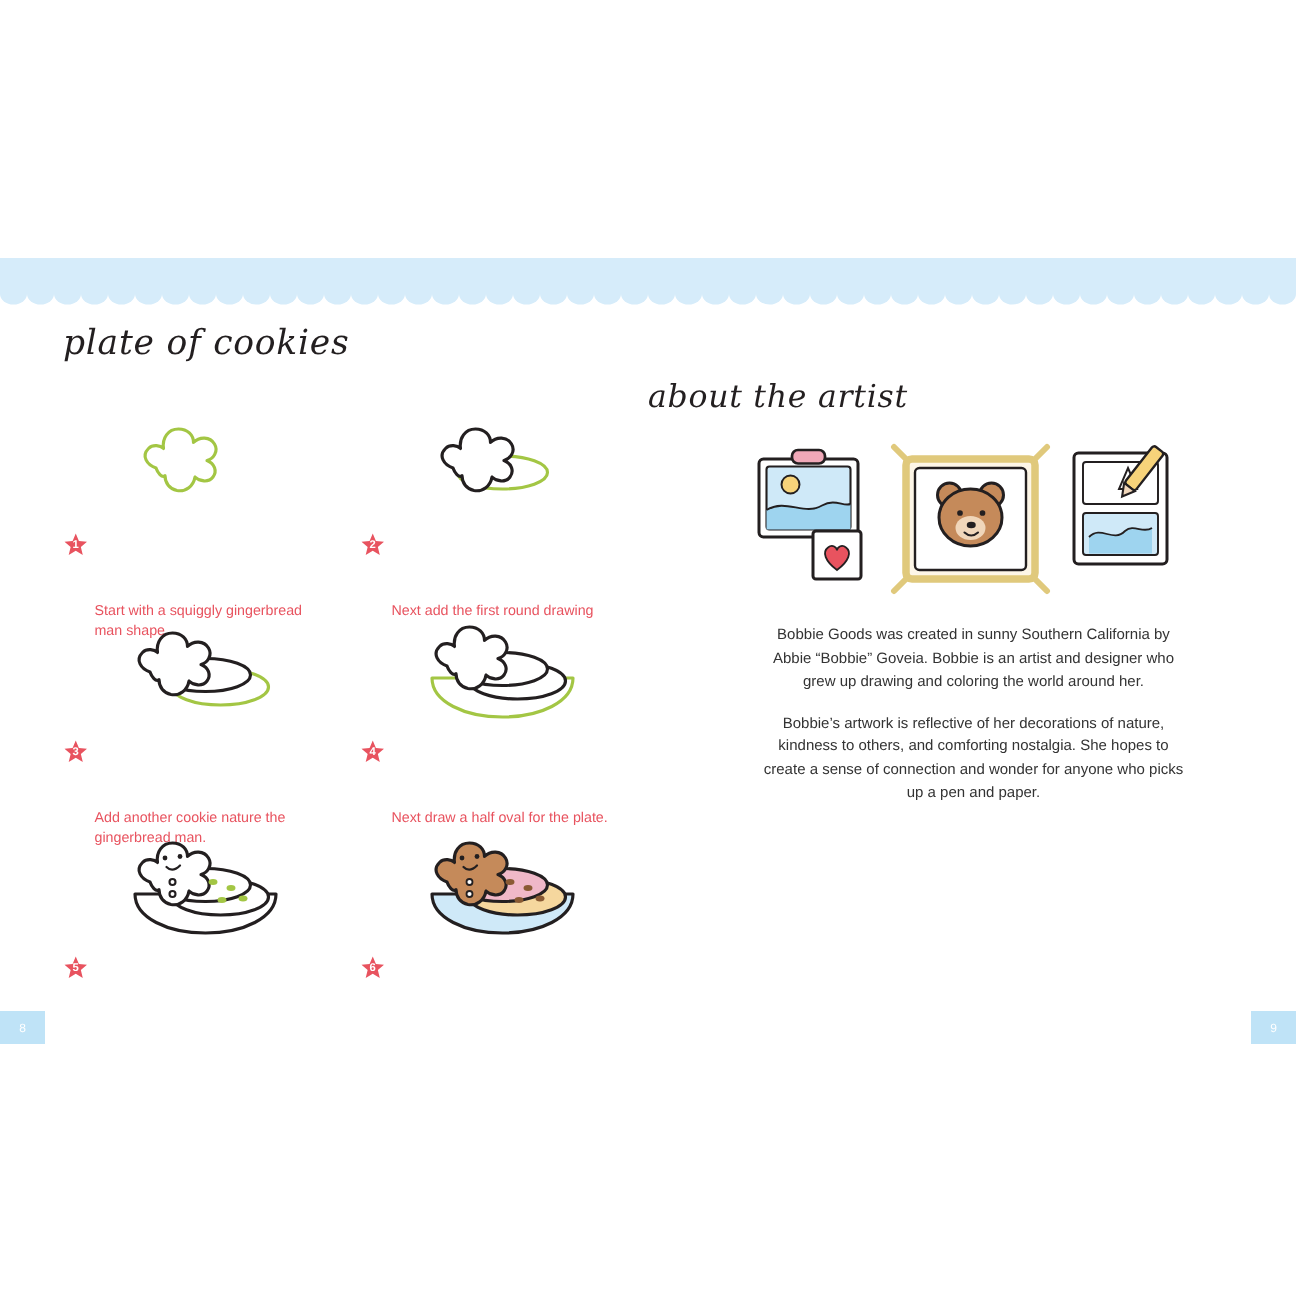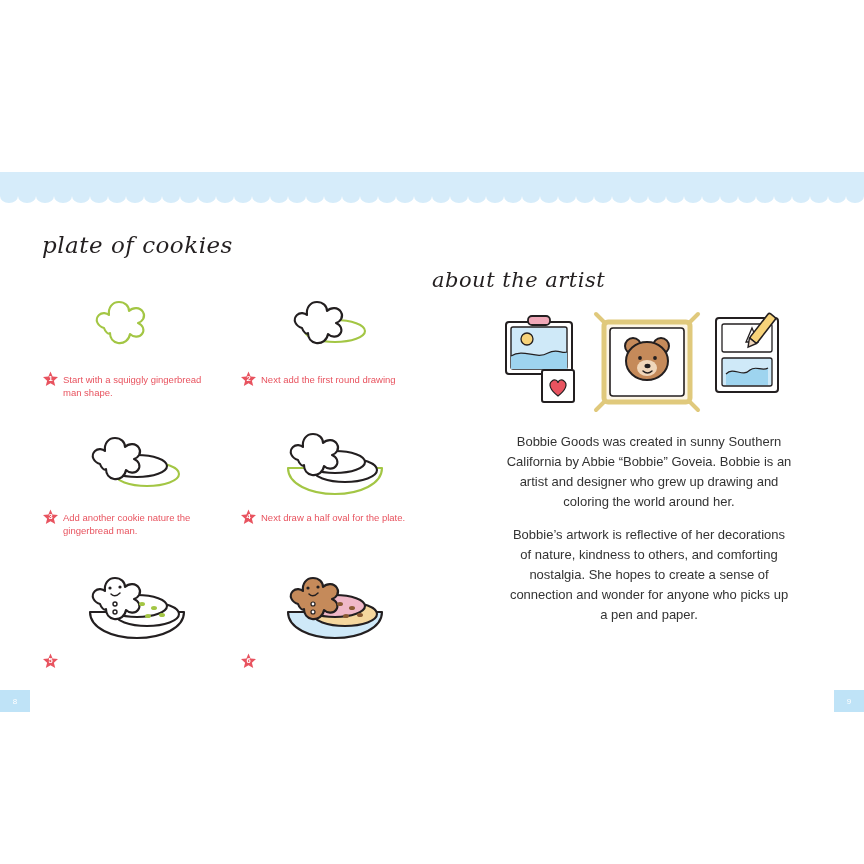--- a/index.html
+++ b/index.html
@@ -46,21 +46,21 @@
     flex: 1 0 auto;
     width: 18px;
     height: 14px;
     background: #d6ecfa;
     border-radius: 0 0 50% 50%;
   }
 
   
   .page {
     position: absolute;
-    top: 36px;
+    top: 20px;
     height: 504px;
   }
   #page-left  { left: 0;   width: 432px; }
   #page-right { left: 432px; width: 432px; }
 
   
   .script-title {
     font-family: "DejaVu Serif", serif;
     font-style: italic;
     font-weight: 400;
@@ -93,21 +93,21 @@
   }
   .step .caption {
     display: flex;
     align-items: flex-start;
     gap: 4px;
     font-size: 9.5px;
     line-height: 1.38;
     color: #e8535f;
     width: 176px;
   }
-  .step .caption .txt { padding-top: 1px; }
+  .step .caption .txt { padding-top: 1px; margin-top: 44px; }
 
   
   .star {
     position: relative;
     flex: 0 0 auto;
     width: 17px;
     height: 17px;
     margin-top: -1px;
   }
   .star svg { display: block; }
@@ -131,21 +131,21 @@
     top: 100px;
     width: 296px;
     height: 110px;
   }
   #artist-copy {
     position: absolute;
     left: 74px;
     top: 224px;
     width: 286px;
     text-align: center;
-    font-size: 13px;
+    font-size: 10px;
     line-height: 1.55;
     color: #333333;
   }
   #artist-copy p { margin: 0 0 12px 0; }
 
   
   .page-num {
     position: absolute;
     bottom: 0;
     width: 30px;

